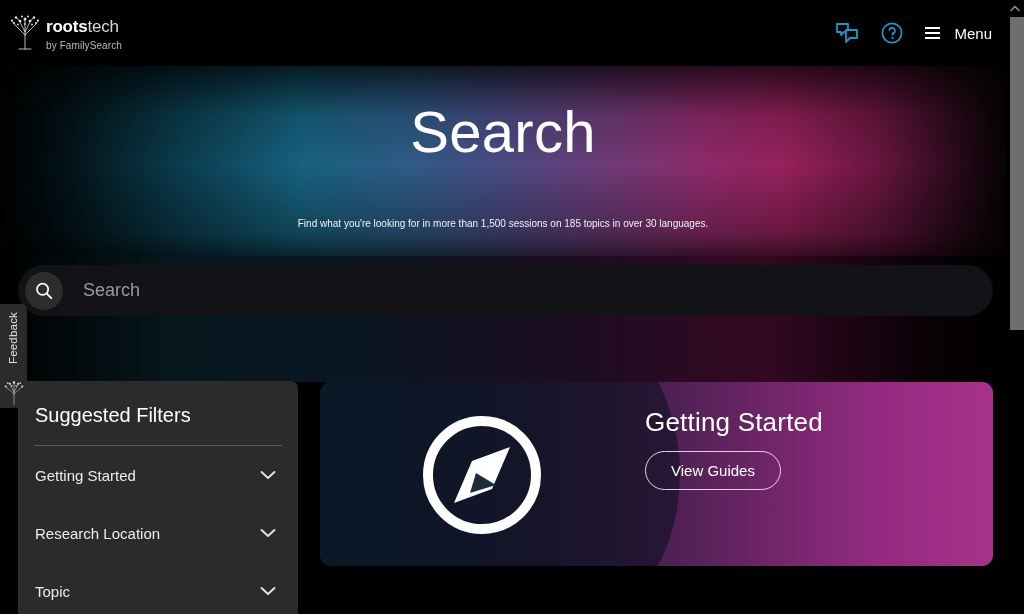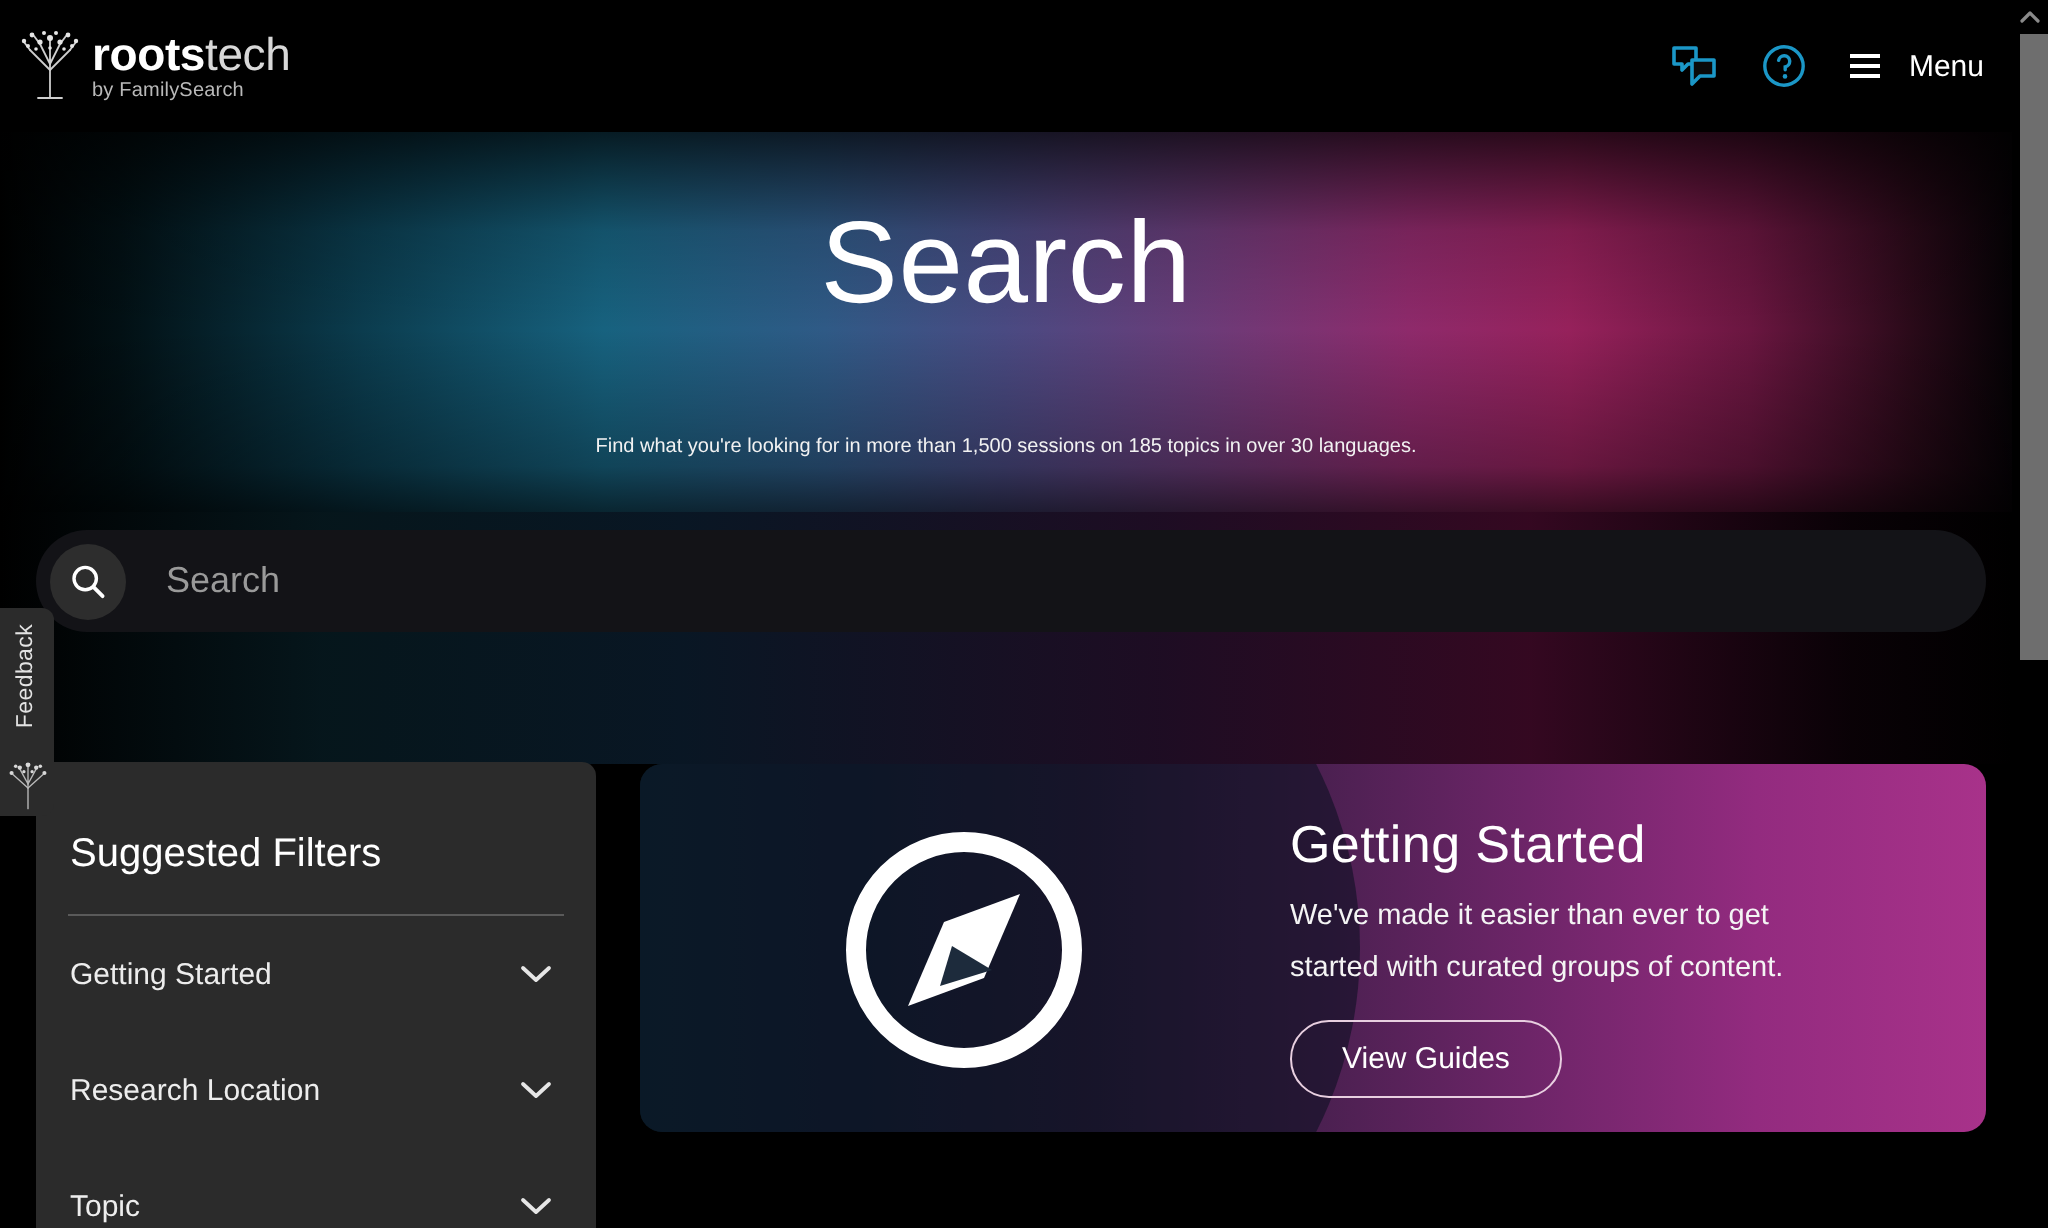--- a/index.html
+++ b/index.html
@@ -47,21 +47,21 @@
     align-items: flex-start;
     height: 40px;
   }
   #logo .tree-mark {
     width: 34px; height: 38px;
     flex: none;
     margin-right: 4px;
   }
   #logo .wordmark { padding-top: 2px; }
   #logo .wm-line1 {
-    font-size: 23px;
+    font-size: 17px;
     line-height: 24px;
     letter-spacing: -0.2px;
     white-space: nowrap;
   }
   #logo .wm-roots { color: #ffffff; font-weight: bold; }
   #logo .wm-tech  { color: #d8d8d8; font-weight: normal; }
   #logo .wm-line2 {
     font-size: 10px;
     line-height: 12px;
     color: #b9b9b9;
@@ -231,21 +231,21 @@
 
   
   #filters-panel {
     position: absolute;
     left: 18px; top: 381px;
     width: 280px;
     height: 233px;
     background: #2b2b2b;
     border-radius: 7px 7px 0 0;
     z-index: 20;
-    padding: 12px 16px;
+    padding: 0 16px;
     overflow: hidden;
   }
   #filters-title {
     color: #ffffff;
     font-size: 20px;
     line-height: 24px;
     font-weight: normal;
     padding-top: 22px;
     padding-left: 1px;
   }
@@ -498,21 +498,20 @@
       <div id="gs-circle-overlay"></div>
 
       <svg id="gs-compass" viewBox="0 0 128 128">
         <circle cx="64" cy="64" r="54" fill="none" stroke="#ffffff" stroke-width="10"></circle>
         <path d="M92 36 L74 78 L36 92 L54 50 Z" fill="#ffffff"></path>
         <path d="M58 62 L78 74 L52 82 Z" fill="#1d2b3c"></path>
       </svg>
 
       <div id="gs-text">
         <div id="gs-heading">Getting Started</div>
-        <div id="gs-body">We've made it easier than ever to get started with curated groups of content.</div>
         <button id="gs-cta">View Guides</button>
       </div>
     </div>
 
   </div>
 
   <div id="scrollbar">
     <div id="sb-up">
       <svg width="10" height="7" viewBox="0 0 10 7">
         <path d="M1 5.5 L5 1.5 L9 5.5" fill="none" stroke="#8a8a8a" stroke-width="1.6" stroke-linecap="round" stroke-linejoin="round"></path>

